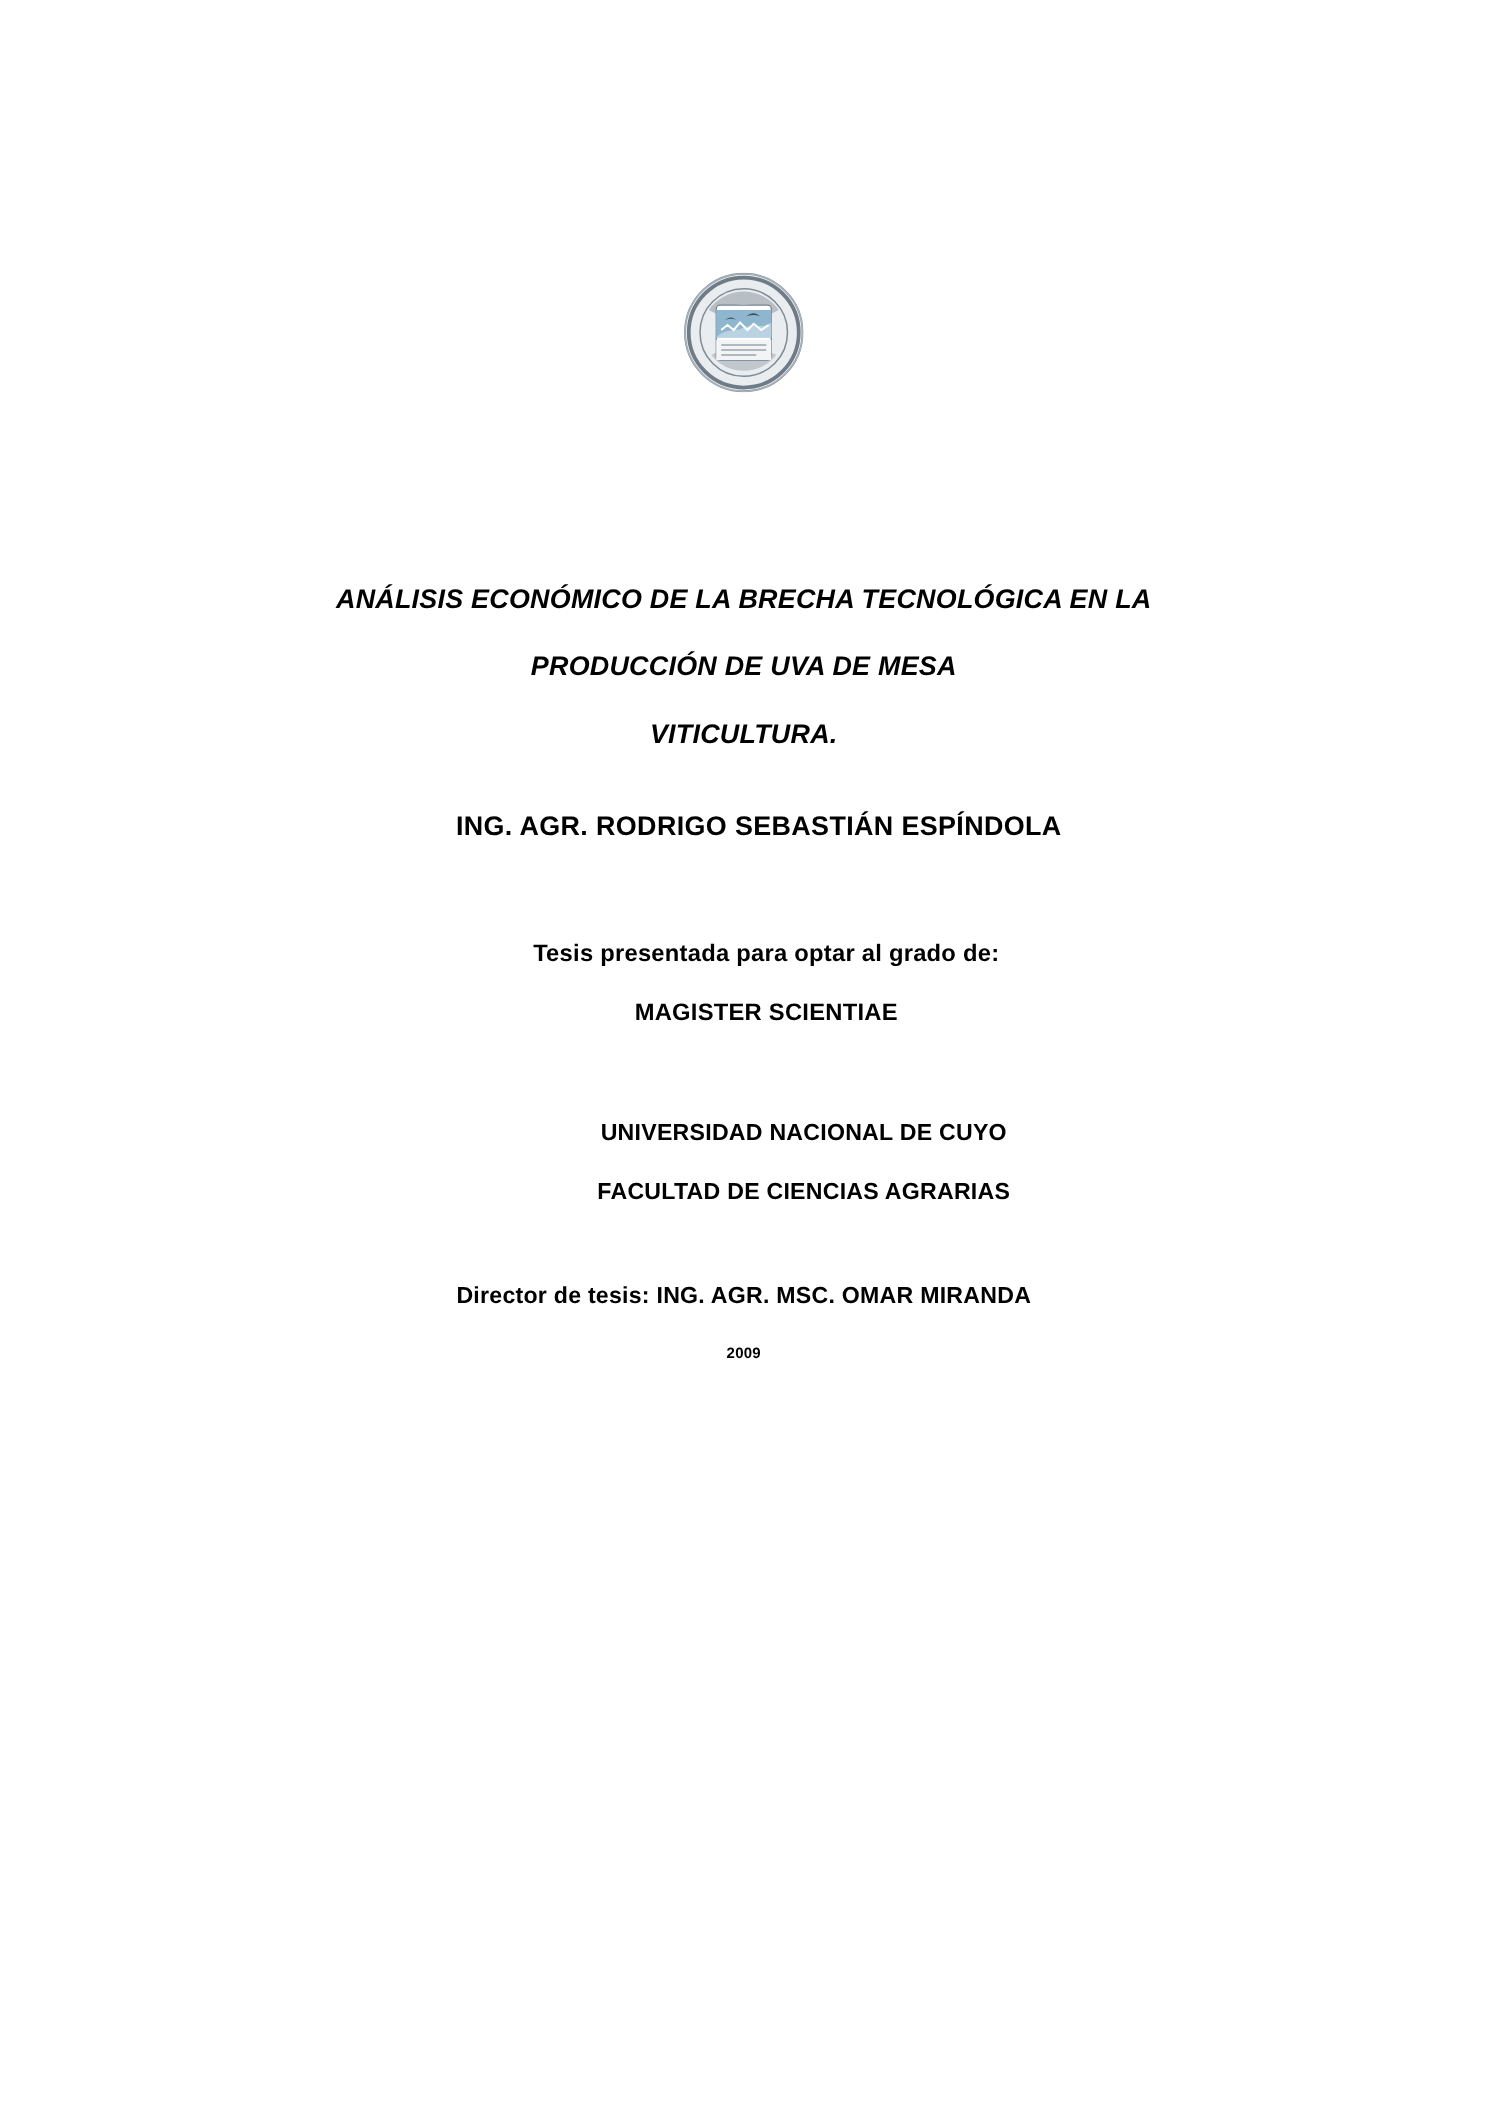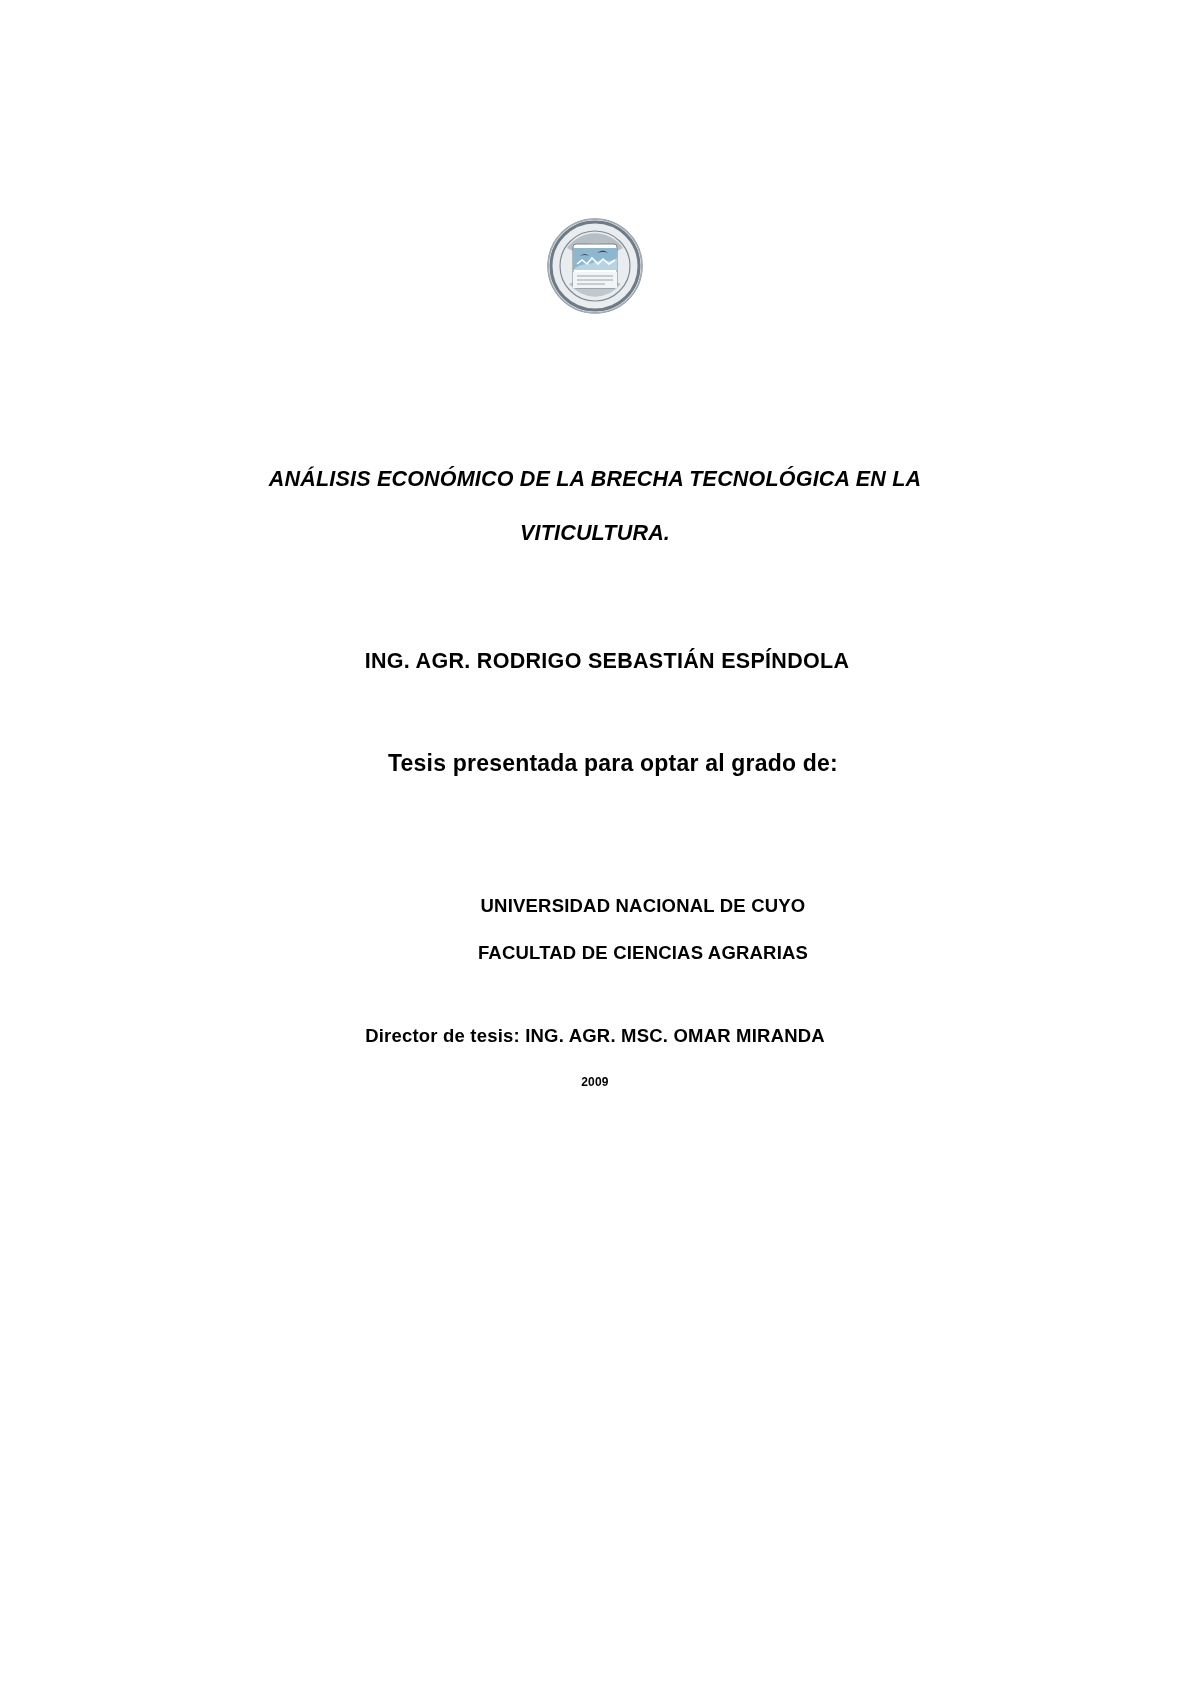--- a/index.html
+++ b/index.html
@@ -49,21 +49,21 @@
   }
   .author {
     font-weight: bold;
     font-size: 21.5px;
     letter-spacing: 0.3px;
     line-height: 30px;
     padding-left: 24px;
   }
   .subline {
     font-weight: bold;
-    font-size: 23px;
+    font-size: 19px;
     letter-spacing: 0.2px;
     line-height: 47px;
     margin-left: 36px;
   }
   .inst-line {
     font-weight: bold;
     font-size: 18.5px;
     letter-spacing: 0.2px;
     line-height: 47px;
   }
@@ -101,29 +101,31 @@
         <path d="M50 35 q6 -5 11 0 q-5 -2 -11 0 Z" fill="#3b4a55"></path>
         <rect x="26" y="54" width="44" height="16" fill="#f2f4f6"></rect>
         <path d="M30 58 h36 M30 62 h36 M30 66 h28" stroke="#9aa5ae" stroke-width="1.2"></path>
         <circle cx="48" cy="48" r="47" fill="none" stroke="#aab3ba" stroke-width="1"></circle>
       </svg>
     </div>
   </div>
 
   <div class="block" style="top: 452px;">
     <div class="title-line">ANÁLISIS ECONÓMICO DE LA BRECHA TECNOLÓGICA EN LA</div>
+    <div class="title-line">PRODUCCIÓN DE UVA DE MESA</div>
     <div class="title-line">VITICULTURA.</div>
   </div>
 
   <div class="block" style="top: 646px;">
     <div class="author">ING. AGR. RODRIGO SEBASTIÁN ESPÍNDOLA</div>
   </div>
 
   <div class="block" style="top: 740px;">
     <div class="subline">Tesis presentada para optar al grado de:</div>
+    <div class="subline">MAGISTER SCIENTIAE</div>
   </div>
 
   <div class="block" style="top: 882px; padding-left: 48px;">
     <div class="inst-line">UNIVERSIDAD NACIONAL DE CUYO</div>
     <div class="inst-line">FACULTAD DE CIENCIAS AGRARIAS</div>
   </div>
 
   <div class="block" style="top: 1012px;">
     <div class="director-line">Director de tesis: ING. AGR. MSC. OMAR MIRANDA</div>
     <div class="year-line">2009</div>

